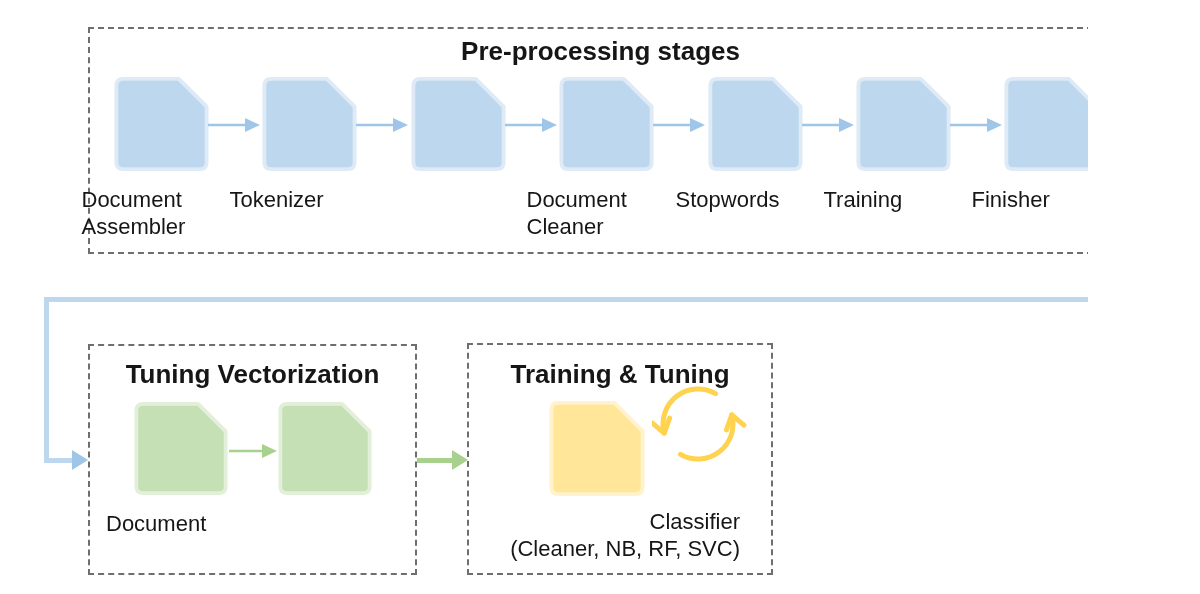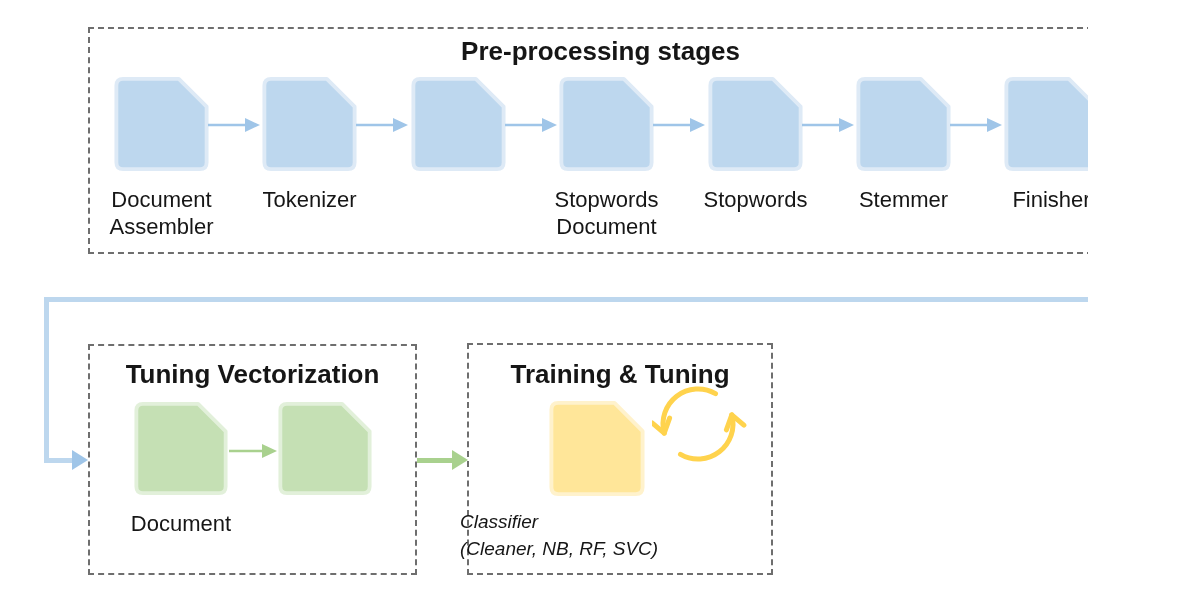--- a/index.html
+++ b/index.html
@@ -17,21 +17,21 @@
   .box-fv{left:88px;top:344px;width:329px;height:231px;}
   .box-tt{left:467px;top:343px;width:306px;height:232px;}
 
   .box-title{position:absolute;left:0;width:100%;text-align:center;font-weight:bold;font-size:26px;line-height:30px;white-space:nowrap;}
   .box-pre .box-title{top:7px;}
   .box-fv .box-title{top:13px;}
   .box-tt .box-title{top:14px;}
 
   .stage{position:absolute;width:97px;}
   .stage .doc{display:block;}
-  .stage-label{position:absolute;left:50%;transform:translateX(-50%);width:160px;text-align:center;font-size:22px;line-height:27px;}
+  .stage-label{position:absolute;left:50%;transform:translateX(-50%);width:160px;font-size:22px;line-height:27px;}
 
   
   .st{top:76px;}
   .st .stage-label{top:110px;}
   .st0{left:113px;} .st1{left:261px;} .st2{left:410px;} .st3{left:558px;}
   .st4{left:707px;} .st5{left:855px;} .st6{left:1003px;}
 
   
   .gst{top:401px;width:96px;}
   .gst .stage-label{top:109px;width:150px;}
@@ -64,21 +64,21 @@
 
   
   .gseg{position:absolute;left:417px;top:458px;width:37px;height:5px;background:var(--green-arrow);}
   .ghead{position:absolute;left:452px;top:450px;width:0;height:0;
     border-top:10px solid transparent;border-bottom:10px solid transparent;border-left:16px solid var(--green-arrow);}
 
   
   .sync{position:absolute;left:652px;top:381px;}
   .sync path{fill:none;stroke:var(--gold-icon);stroke-width:5;stroke-linecap:round;stroke-linejoin:round;}
 
-  .classifier-label{position:absolute;left:460px;top:508px;width:280px;text-align:left;font-size:19px;line-height:27px;white-space:nowrap;font-style:italic;}
+  .classifier-label{position:absolute;left:460px;top:508px;width:280px;text-align:right;font-size:22px;line-height:27px;white-space:nowrap;}
 </style>
 </head>
 <body>
 
 <div class="canvas">
 
   <div class="dashed-box box-pre">
     <div class="box-title">Pre-processing stages</div>
   </div>
 
@@ -96,33 +96,33 @@
   </div>
   <div class="stage st st2">
     <svg class="doc" width="97" height="96" viewBox="0 0 100 100">
         <path class="doc-body-blue" d="M10 3 H68 L97 32 V90 Q97 97 90 97 H10 Q3 97 3 90 V10 Q3 3 10 3 Z"></path>
       </svg>
   </div>
   <div class="stage st st3">
     <svg class="doc" width="97" height="96" viewBox="0 0 100 100">
         <path class="doc-body-blue" d="M10 3 H68 L97 32 V90 Q97 97 90 97 H10 Q3 97 3 90 V10 Q3 3 10 3 Z"></path>
       </svg>
-    <div class="stage-label">Stopwords Document</div>
+    <div class="stage-label">Document Cleaner</div>
   </div>
   <div class="stage st st4">
     <svg class="doc" width="97" height="96" viewBox="0 0 100 100">
         <path class="doc-body-blue" d="M10 3 H68 L97 32 V90 Q97 97 90 97 H10 Q3 97 3 90 V10 Q3 3 10 3 Z"></path>
       </svg>
     <div class="stage-label">Stopwords</div>
   </div>
   <div class="stage st st5">
     <svg class="doc" width="97" height="96" viewBox="0 0 100 100">
         <path class="doc-body-blue" d="M10 3 H68 L97 32 V90 Q97 97 90 97 H10 Q3 97 3 90 V10 Q3 3 10 3 Z"></path>
       </svg>
-    <div class="stage-label">Stemmer</div>
+    <div class="stage-label">Training</div>
   </div>
   <div class="stage st st6">
     <svg class="doc" width="97" height="96" viewBox="0 0 100 100">
         <path class="doc-body-blue" d="M10 3 H68 L97 32 V90 Q97 97 90 97 H10 Q3 97 3 90 V10 Q3 3 10 3 Z"></path>
       </svg>
     <div class="stage-label">Finisher</div>
   </div>
 
   <svg class="sarrow a0" width="52" height="18" viewBox="0 0 52 18">
       <line class="arrow-blue-line" x1="0" y1="9" x2="40" y2="9"></line>

